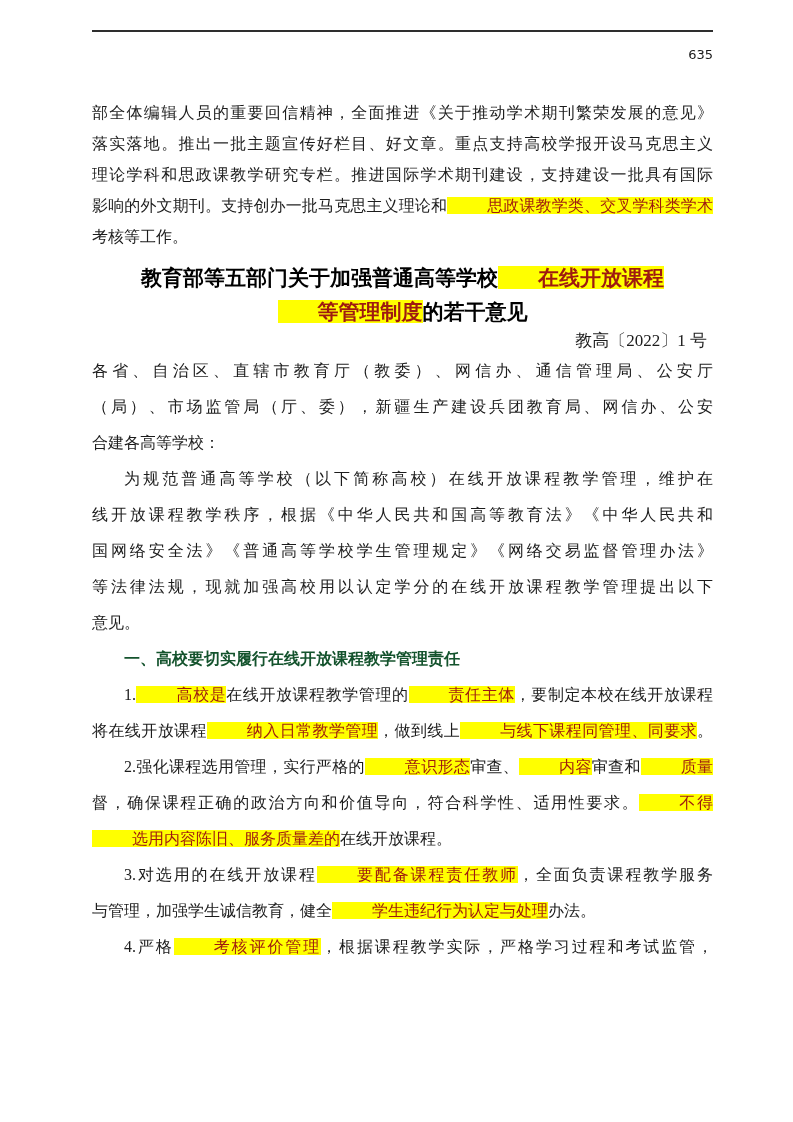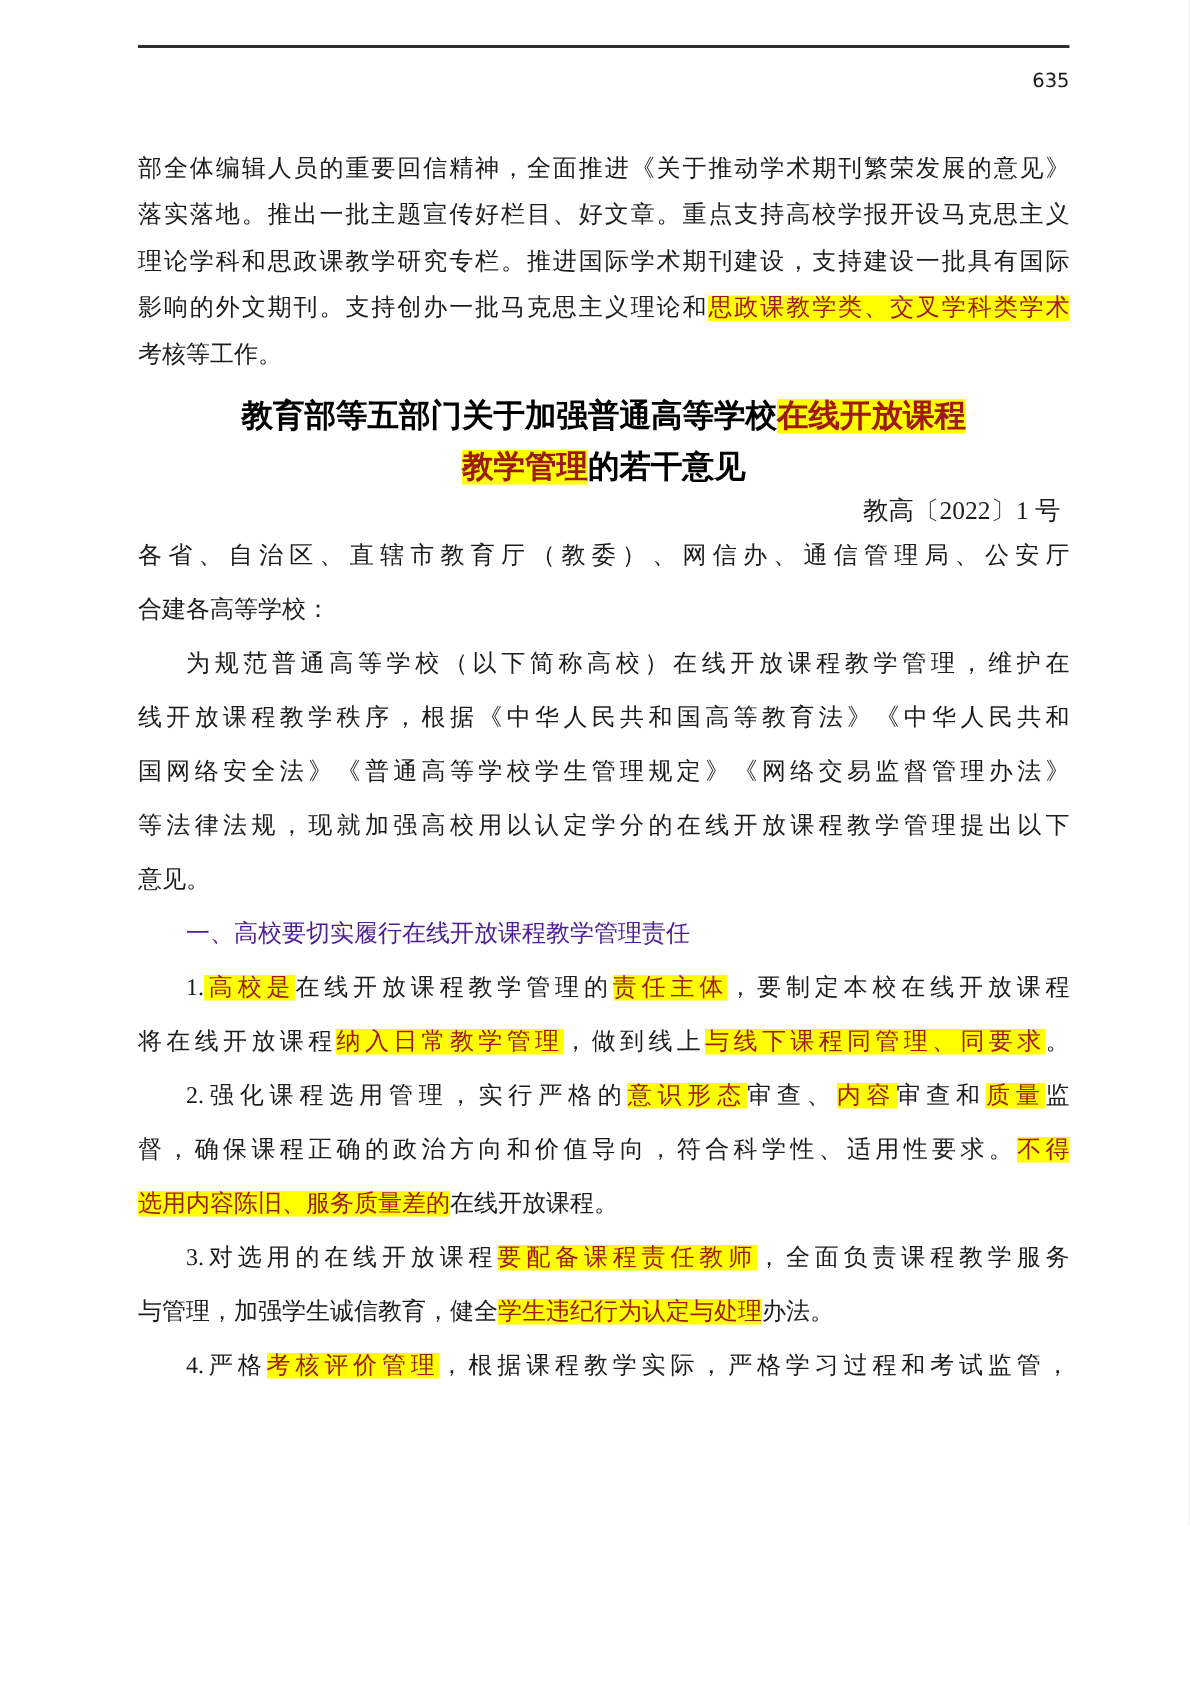--- a/index.html
+++ b/index.html
@@ -46,52 +46,54 @@
   }
   .b-title .ln{line-height:34px;height:34px;}
 
   .b-docnum{font-size:17px;padding-right:6px;}
   .b-docnum .ln{line-height:24px;height:24px;}
 
   .b-body{font-size:16px;}
   .b-body .ln{line-height:36px;height:36px;}
 
   .b-heading{
-    font-weight:normal;color:#4c1d95;
+    font-weight:bold;color:#14532d;
     font-family:"Liberation Sans","DejaVu Sans",sans-serif;
   }
 
   .hl{
     background:var(--hl-bg,#ffff00);
     color:var(--hl-fg,#9e1a10);
+    padding-left:40px;
   }
 </style>
 </head>
 <body>
 
 <div class="page">
   <div class="pagenum">635</div>
   <div class="rule"></div>
   <div class="content" id="doc">
       <div class="block b-para1">
         <div class="ln j"><span>部全体编辑人员的重要回信精神，全面推进《关于推动学术期刊繁荣发展的意见》</span></div>
         <div class="ln j"><span>落实落地。推出一批主题宣传好栏目、好文章。重点支持高校学报开设马克思主义</span></div>
         <div class="ln j"><span>理论学科和思政课教学研究专栏。推进国际学术期刊建设，支持建设一批具有国际</span></div>
         <div class="ln j"><span>影响的外文期刊。支持创办一批马克思主义理论和</span><span class="hl">思政课教学类、交叉学科类学术</span></div>
         <div class="ln"><span>考核等工作。</span></div>
       </div>
       <div class="block b-title">
         <div class="ln ctr"><span>教育部等五部门关于加强普通高等学校</span><span class="hl">在线开放课程</span></div>
-        <div class="ln ctr"><span class="hl">教学管理</span><span>的若干意见</span></div>
+        <div class="ln ctr"><span class="hl">等管理制度</span><span>的若干意见</span></div>
       </div>
       <div class="block b-docnum">
         <div class="ln rgt"><span>教高〔2022〕1 号</span></div>
       </div>
       <div class="block b-body">
         <div class="ln j"><span>各省、自治区、直辖市教育厅（教委）、网信办、通信管理局、公安厅</span></div>
+        <div class="ln j"><span>（局）、市场监管局（厅、委），新疆生产建设兵团教育局、网信办、公安</span></div>
         <div class="ln"><span>合建各高等学校：</span></div>
       </div>
       <div class="block b-body">
         <div class="ln j ind"><span>为规范普通高等学校（以下简称高校）在线开放课程教学管理，维护在</span></div>
         <div class="ln j"><span>线开放课程教学秩序，根据《中华人民共和国高等教育法》《中华人民共和</span></div>
         <div class="ln j"><span>国网络安全法》《普通高等学校学生管理规定》《网络交易监督管理办法》</span></div>
         <div class="ln j"><span>等法律法规，现就加强高校用以认定学分的在线开放课程教学管理提出以下</span></div>
         <div class="ln"><span>意见。</span></div>
       </div>
       <div class="block b-body b-heading">

